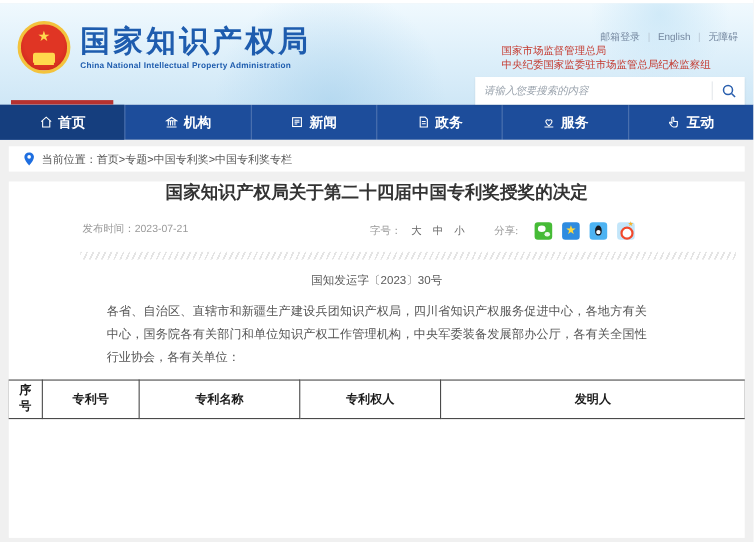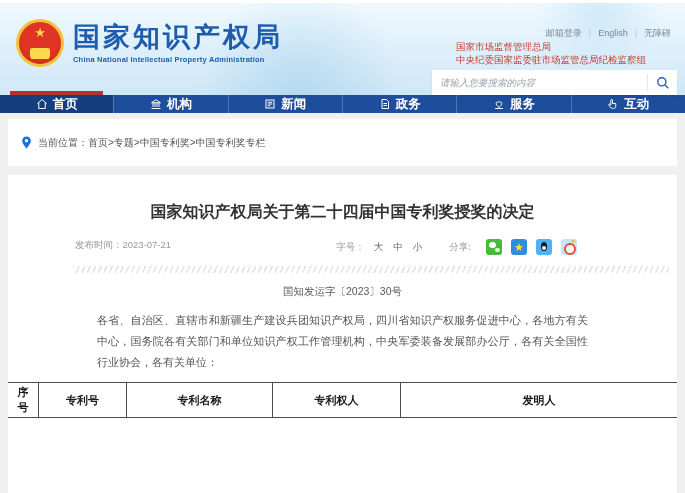--- a/index.html
+++ b/index.html
@@ -42,38 +42,38 @@
     position:absolute; left:432px; right:8px; top:67px; height:25px; background:#fff;
     display:flex; align-items:center; box-shadow:0 1px 2px rgba(0,0,0,.08);
   }
   .searchbox input {
     flex:1; border:none; outline:none; height:100%; padding:0 8px; font-size:9.5px;
     font-family:inherit; color:#333; background:transparent;font-style:italic;
   }
   .searchbox input::placeholder { color:#9aa3ad; }
   .search-btn { width:30px; height:17px; border-left:1px solid #e4e8ec; display:flex; align-items:center; justify-content:center; cursor:pointer; }
   
-  .nav { height:18px; background:#1d4d9b; display:flex; }
+  .nav { height:32px; background:#1d4d9b; display:flex; }
   .nav-item {
     flex:1; display:flex; align-items:center; justify-content:center; gap:5px;
     color:#fff; font-size:12.5px; font-weight:bold; cursor:pointer;
     border-left:1px solid rgba(255,255,255,.22);
   }
   .nav-item:first-child { border-left:none; }
   .nav-item.active { background:#153e7e; }
   .nav-item svg { display:block; }
   
   .breadcrumb {
-    margin:6px 8px 0; background:#fff; height:47px; display:flex; align-items:center;
+    margin:6px 8px 0; background:#fff; height:23px; display:flex; align-items:center;
     padding-left:13px; font-size:10px; color:#555;
   }
   .breadcrumb svg { margin-right:6px; }
   
   .card { margin:9px 8px 0; background:#fff; height:324px; overflow:hidden; position:relative; }
-  .article-title { text-align:center; font-size:16px; font-weight:bold; color:#333; padding-top:27px; }
+  .article-title { text-align:center; font-size:16px; font-weight:bold; color:#333; }
   .meta { display:flex; align-items:flex-start; justify-content:space-between; margin:16px 100px 0 67px; }
   .meta-left { font-size:9.5px; color:#999; }
   .meta-right { display:flex; align-items:center; font-size:9.5px; color:#999; }
   .fs-label { margin-right:4px; }
   .fs-opt { color:#666; margin:0 5px; cursor:pointer; }
   .share-label { margin-left:22px; margin-right:6px;font-family:Liberation Serif, serif; }
   .share-ico { width:16px; height:16px; border-radius:3px; margin-left:9px; position:relative; cursor:pointer; display:inline-block; }
   .ico-wechat { background:#46bb36; }
   .ico-wechat::before { content:""; position:absolute; left:3px; top:3px; width:7px; height:6px; background:#fff; border-radius:50%; }
   .ico-wechat::after { content:""; position:absolute; right:2px; bottom:3px; width:5px; height:4.5px; background:#e9f9e6; border-radius:50%; }

